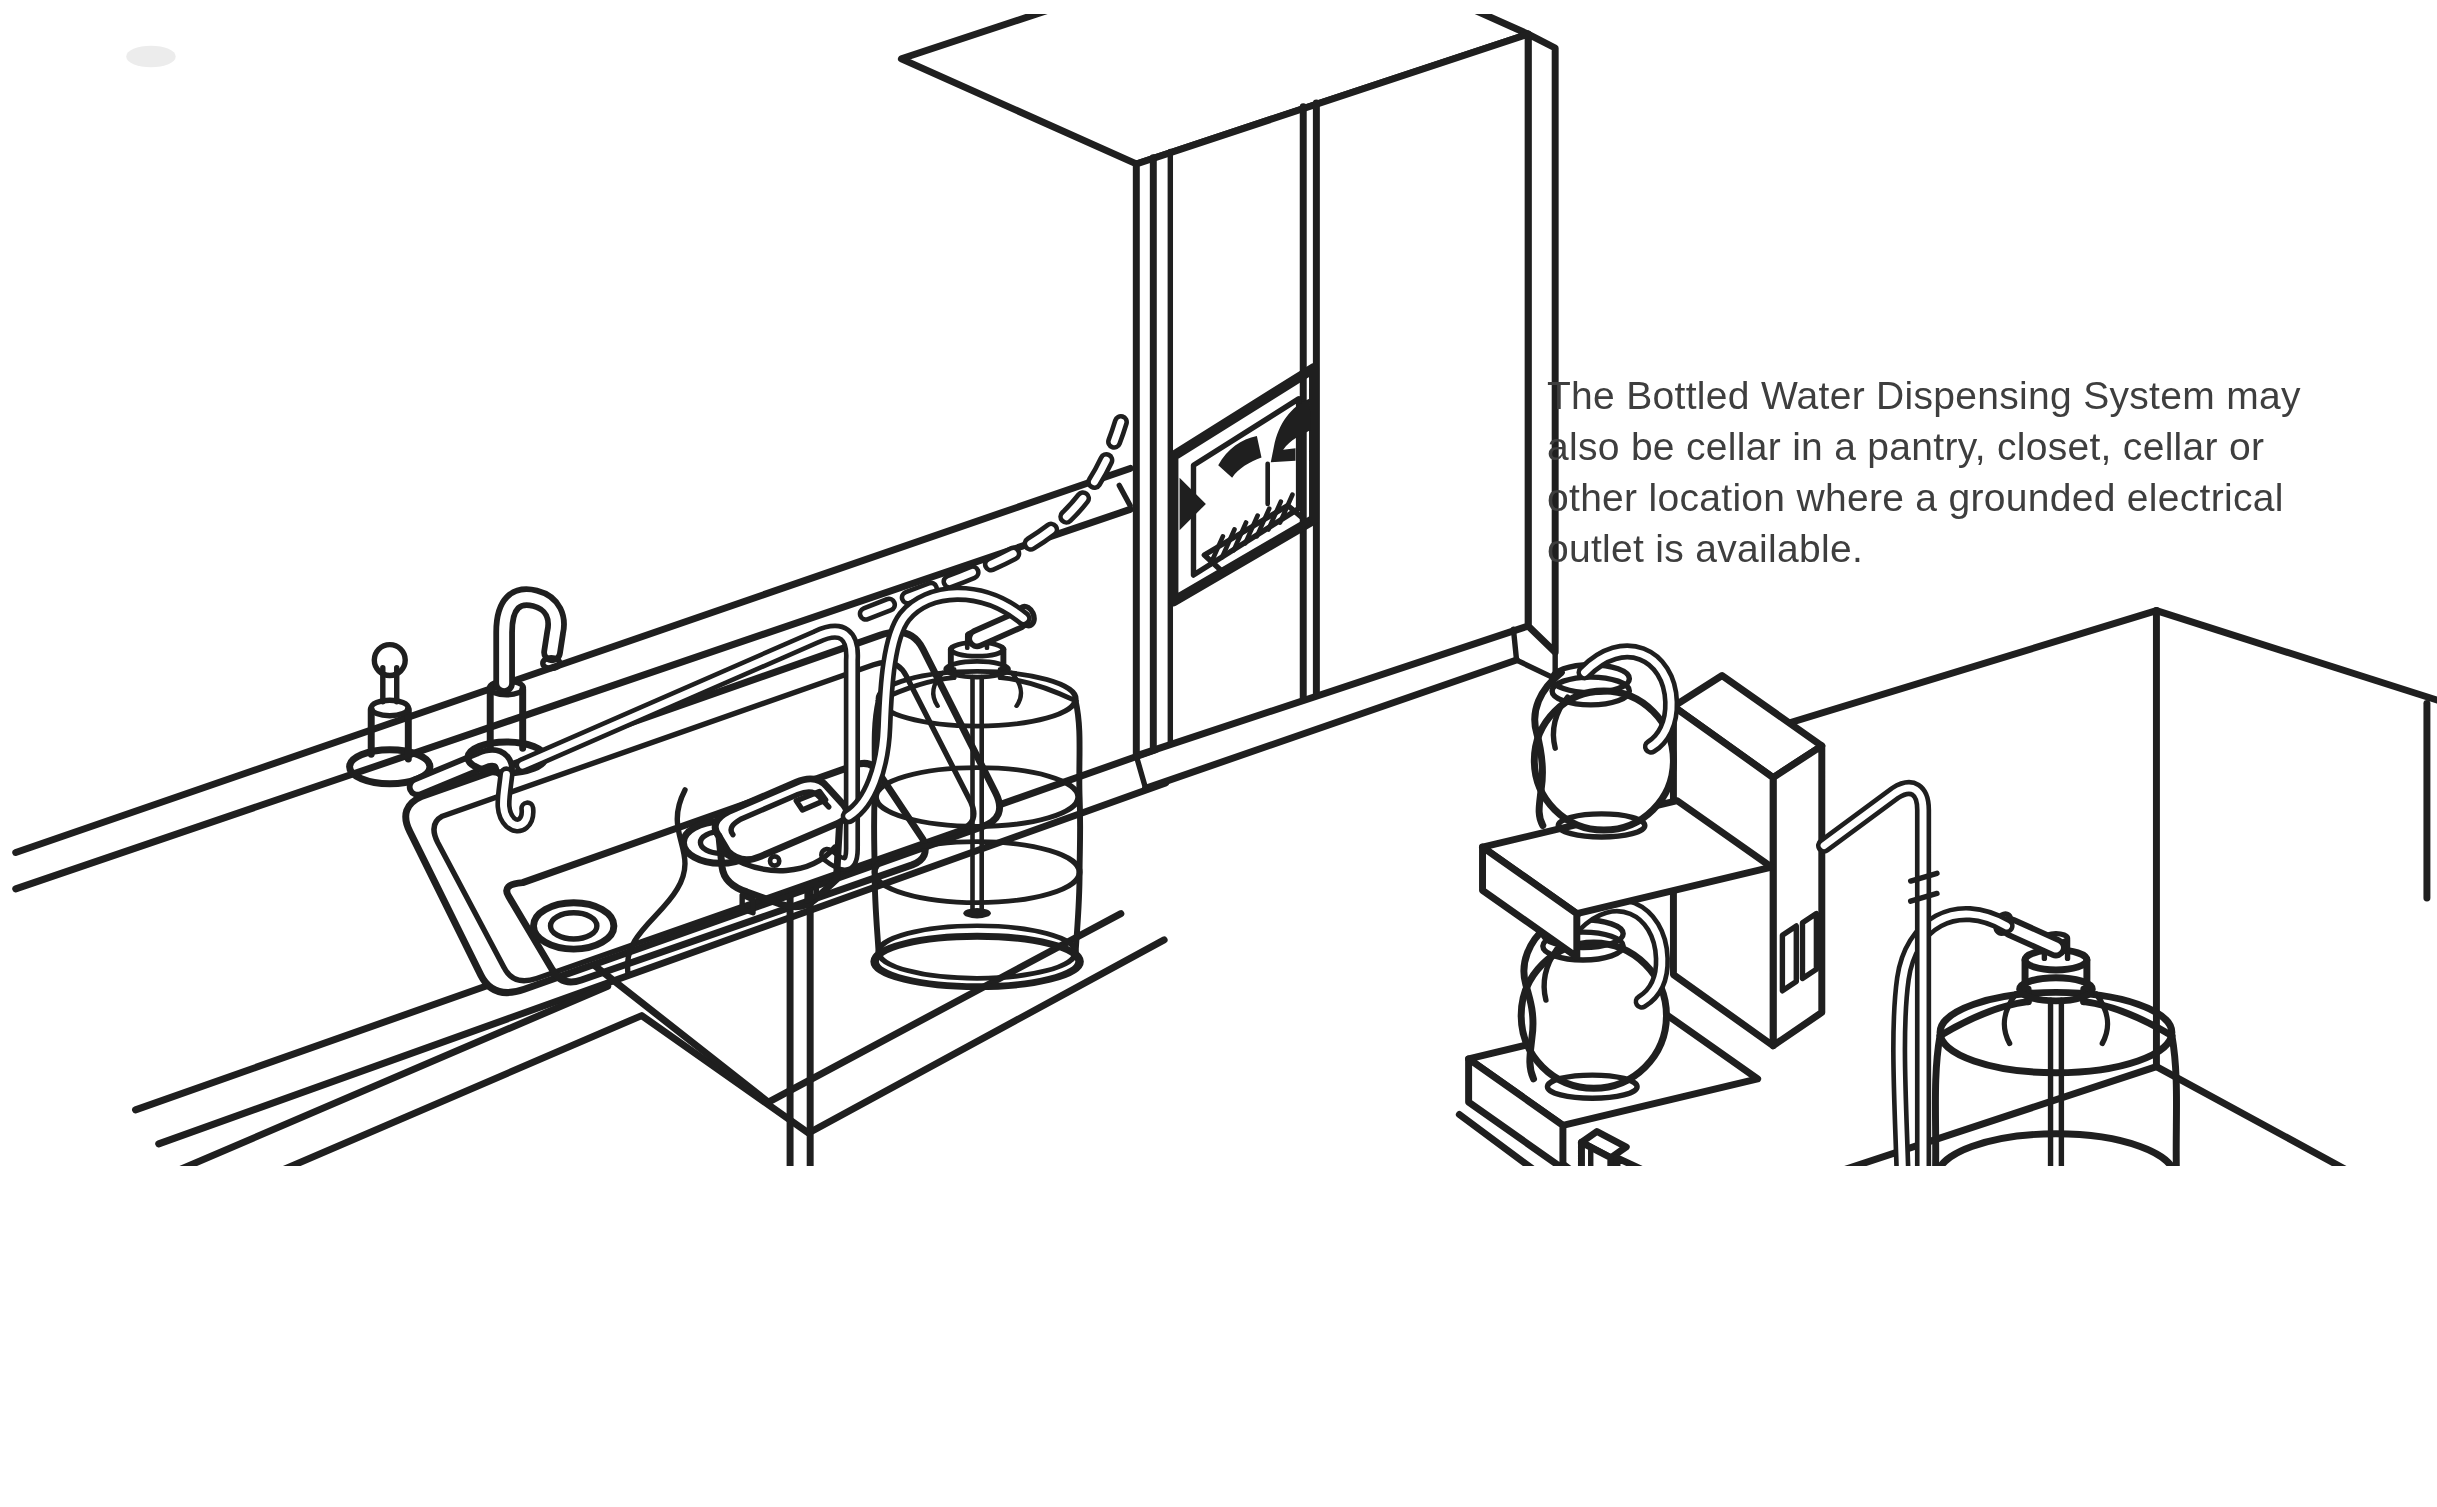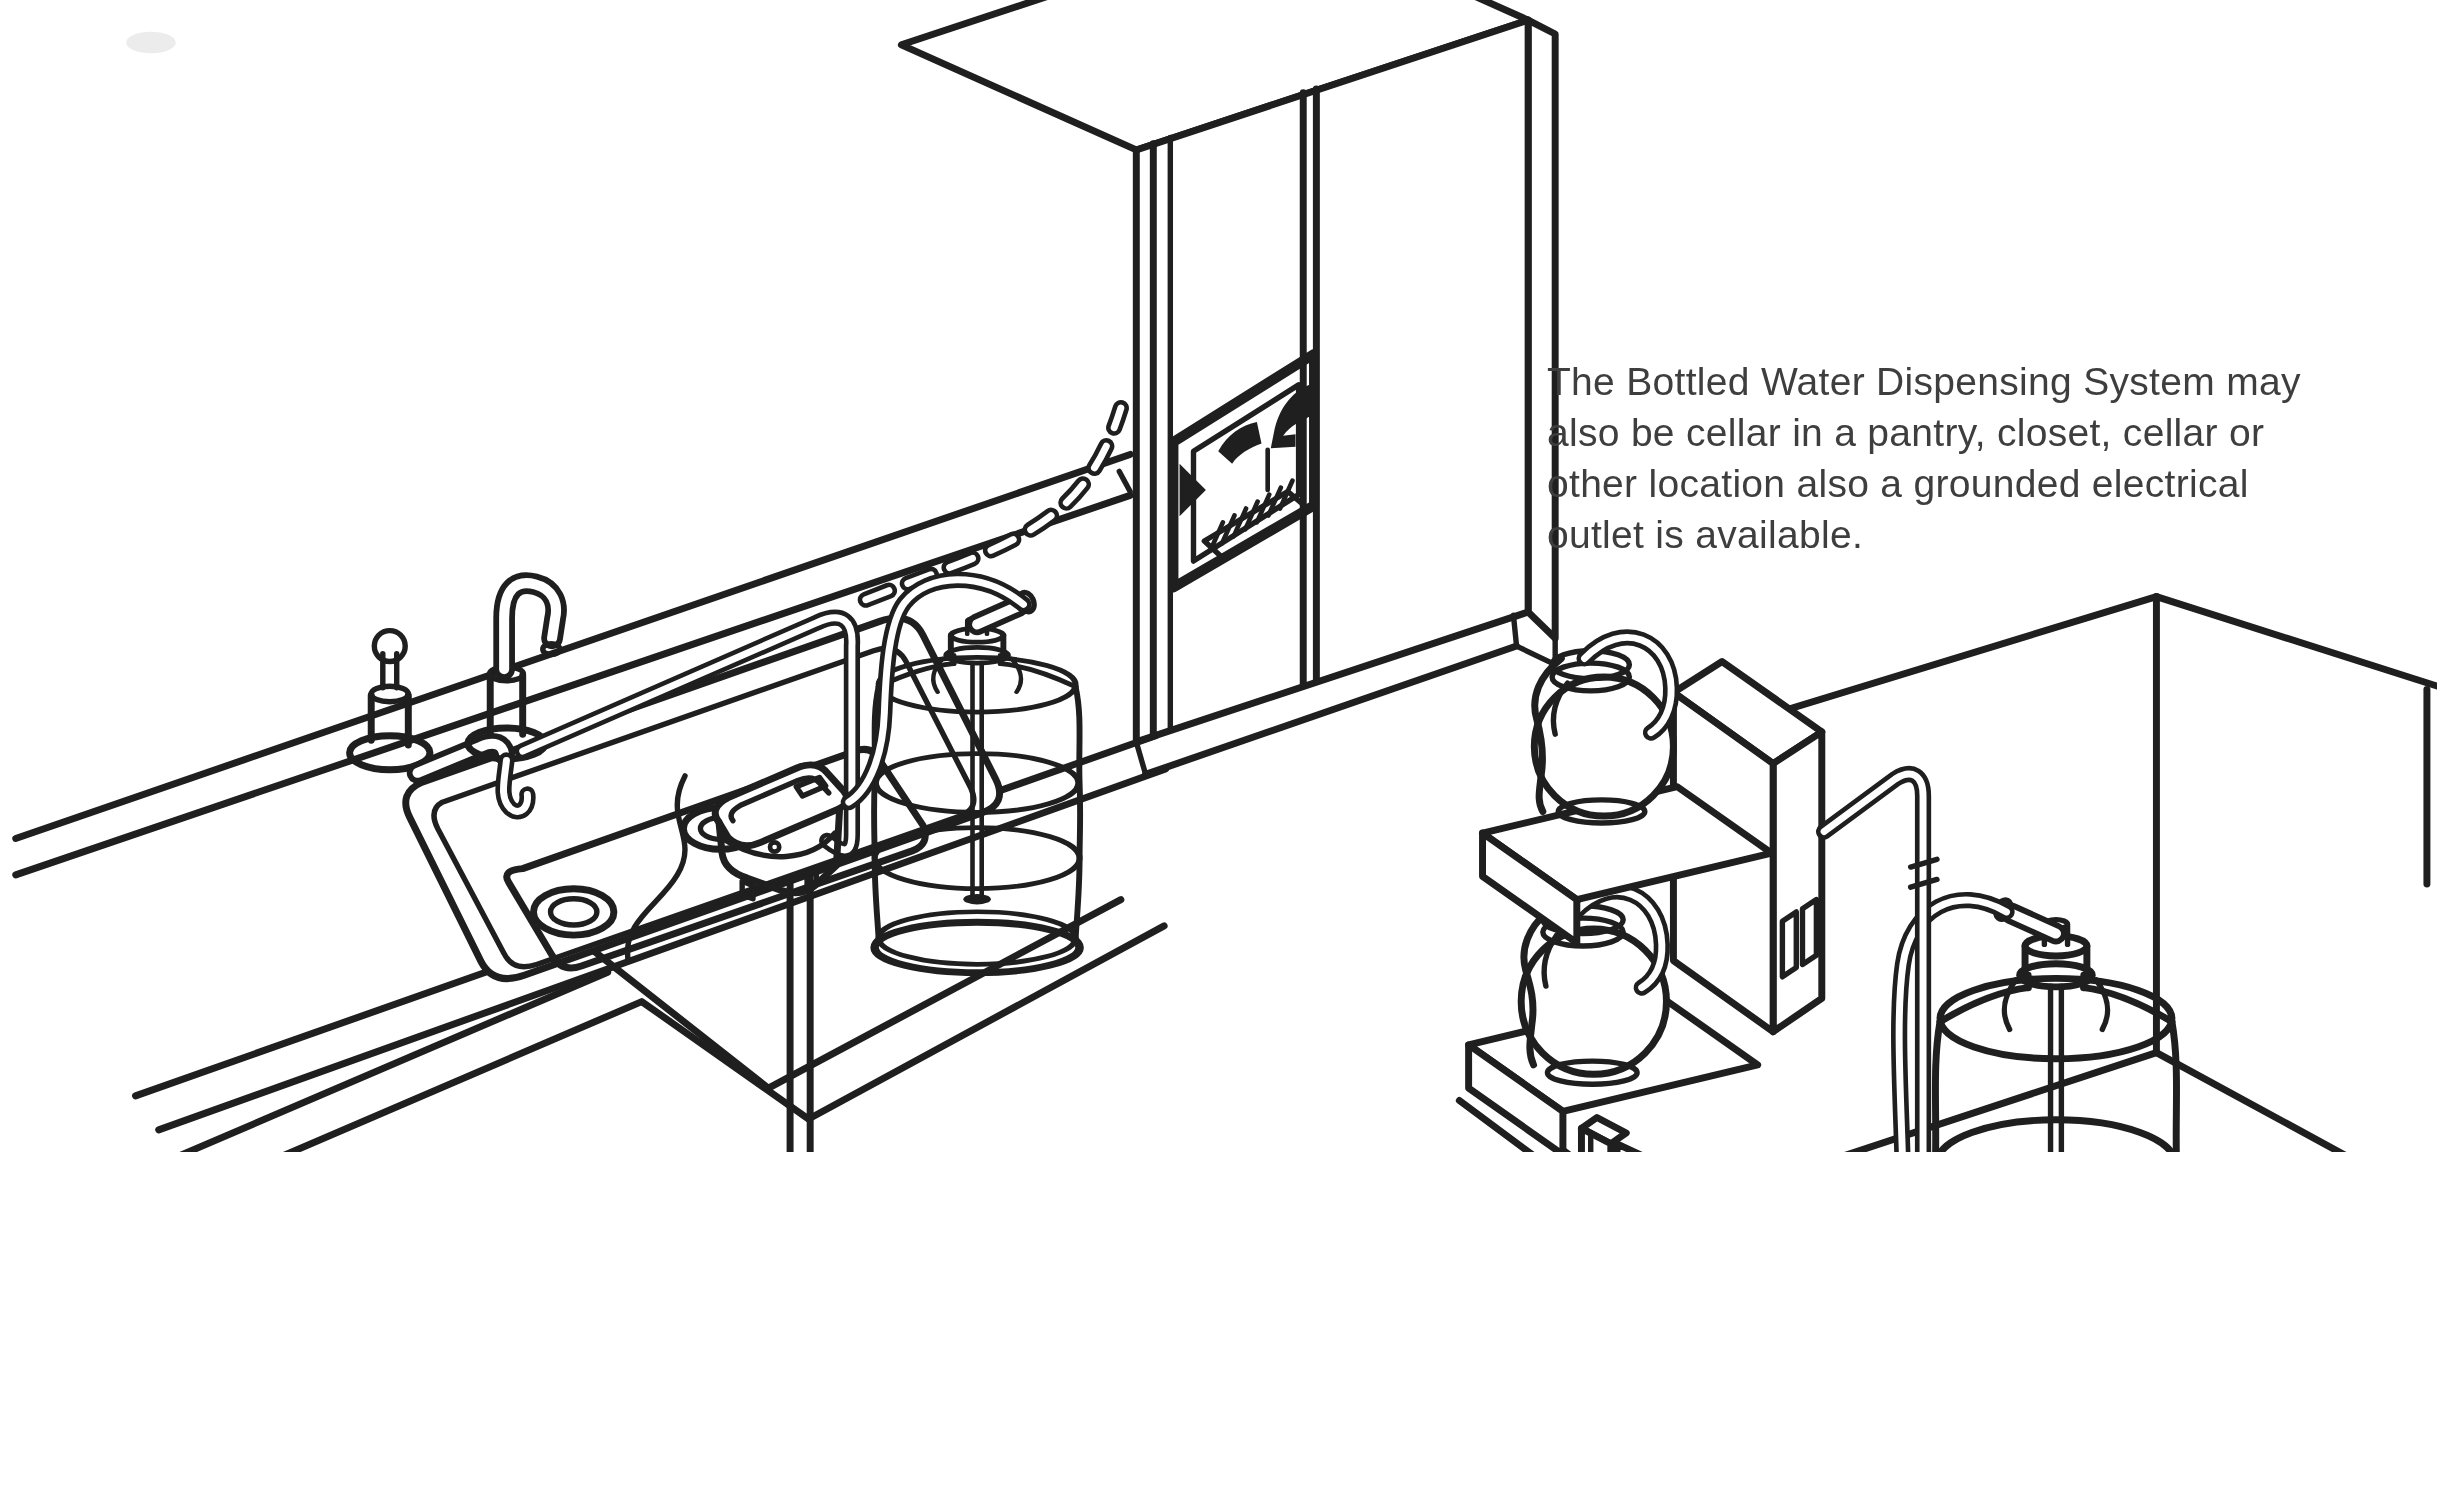--- a/index.html
+++ b/index.html
@@ -1,17 +1,17 @@
 <!DOCTYPE html>
 <html style="font-size:12.4px"><head>
 <meta charset="utf-8">
 <style>
   html,body{margin:0;padding:0;background:#ffffff;}
   #page{position:relative;width:2438px;height:1152px;background:#ffffff;overflow:hidden;
-        font-family:"Liberation Sans", sans-serif;}
+        font-family:"Liberation Sans", sans-serif;margin-top:14px;}
   #caption{position:absolute;left:1547px;top:356px;width:889px;
            font-size:39px;line-height:51px;color:#3e3e3e;letter-spacing:0.3px;}
   #caption div{white-space:nowrap;}
   svg{position:absolute;left:0;top:0;}
   .ln{fill:none;stroke:#1f1f1f;stroke-width:9;stroke-linecap:round;stroke-linejoin:round;}
   .ln7{fill:none;stroke:#1f1f1f;stroke-width:7;stroke-linecap:round;stroke-linejoin:round;}
   .ln6{fill:none;stroke:#1f1f1f;stroke-width:6;stroke-linecap:round;}
   .thick{fill:none;stroke:#1f1f1f;stroke-width:13;stroke-linecap:round;stroke-linejoin:round;}
   .wfill{fill:#ffffff;stroke:#1f1f1f;stroke-width:9;stroke-linejoin:round;}
   .dark{fill:#1f1f1f;stroke:none;}
@@ -275,18 +275,18 @@
       <path class="tubeo" d="M2420,1716 C2464,1734 2488,1722 2488,1692 L2488,1030 C2488,1004 2474,994 2452,1008 L2360,1076"></path>
       <path class="tubei" d="M2420,1716 C2464,1734 2488,1722 2488,1692 L2488,1030 C2488,1004 2474,994 2452,1008 L2360,1076"></path>
       <path class="ln7" d="M2472,1122 L2506,1112 M2472,1148 L2506,1138"></path>
     </g>
   </g>
 </svg>
 
 <div id="caption">
   <div>The Bottled Water Dispensing System may</div>
   <div>also be cellar in a pantry, closet, cellar or</div>
-  <div>other location also a grounded electrical</div>
+  <div>other location where a grounded electrical</div>
   <div>outlet is available.</div>
 </div>
 
 </div>
 
 
 </body></html>

